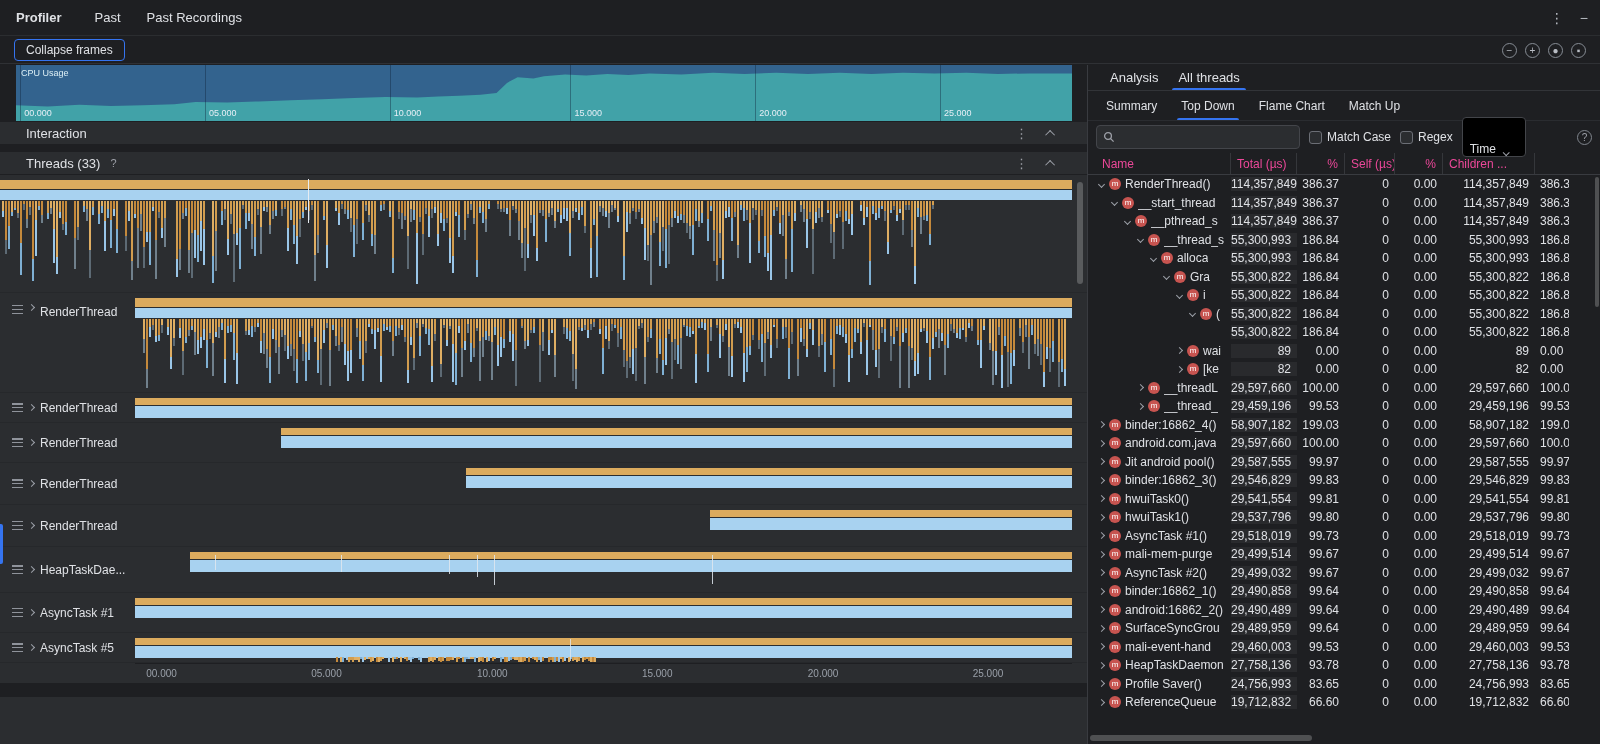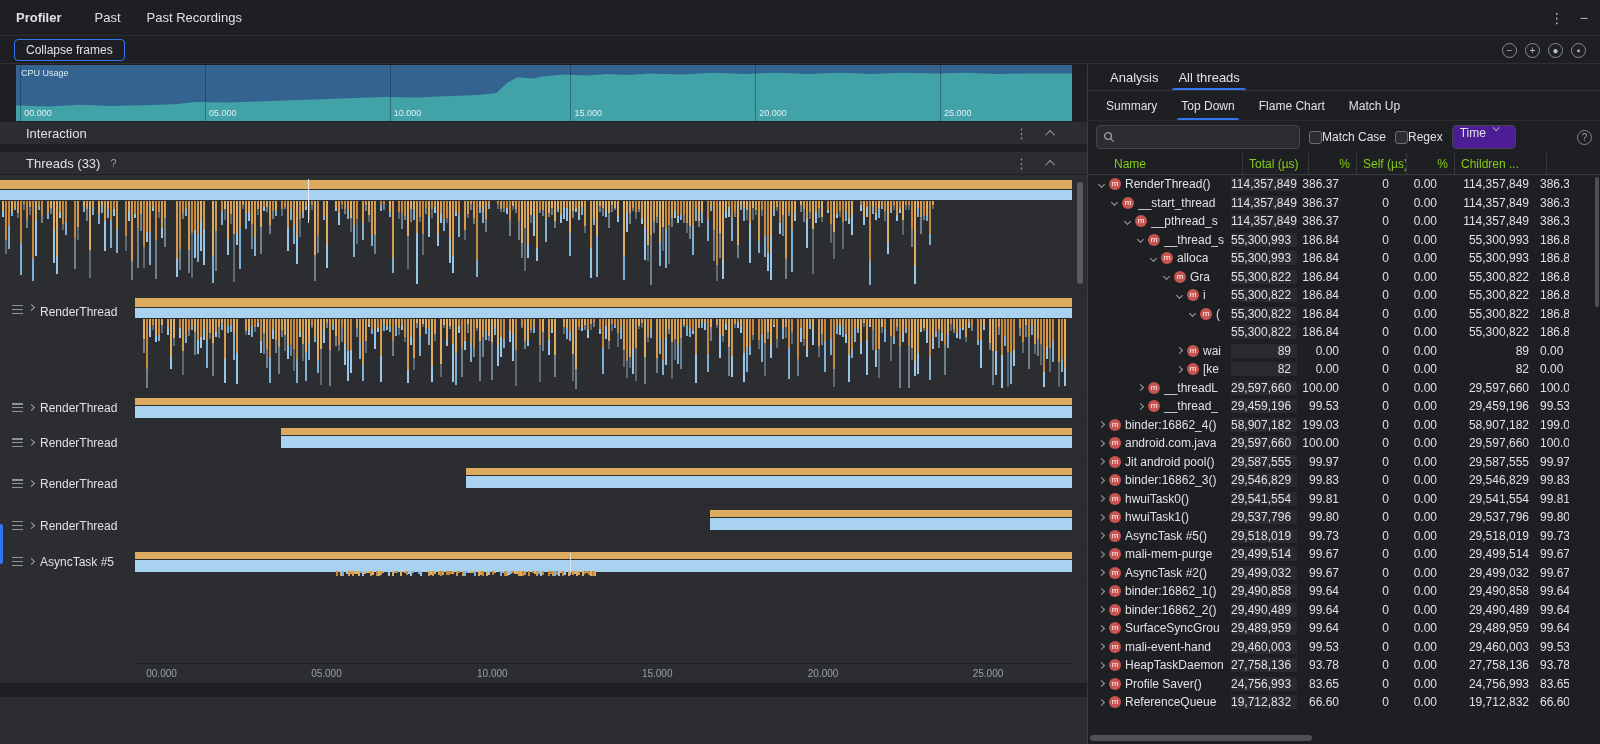--- a/index.html
+++ b/index.html
@@ -70,28 +70,28 @@
   .rtabs{height:26px;display:flex;align-items:stretch;padding-left:12px;border-bottom:1px solid #323438;font-size:13px}
   .rtab{display:flex;align-items:center;padding:0 10px;position:relative;color:#dfe1e5}
   .rtab.active:after{content:"";position:absolute;left:4px;right:4px;bottom:0;height:2px;background:#3574f0;border-radius:2px 2px 0 0}
   .subtabs{height:30px;display:flex;align-items:stretch;padding-left:6px;font-size:12px;border-bottom:1px solid #2a2c30}
   .subtab{display:flex;align-items:center;padding:0 12px;position:relative;color:#dfe1e5}
   .subtab.active:after{content:"";position:absolute;left:8px;right:8px;bottom:0;height:2px;background:#3574f0;border-radius:2px 2px 0 0}
 
   .search-row{height:32px;display:flex;align-items:center;gap:9px;padding:0 8px;font-size:12px}
   .search-box{width:204px;height:24px;background:#2b2d30;border:1px solid #43454a;border-radius:4px;display:flex;align-items:center;padding:0 6px;gap:5px}
   .search-box input{flex:1;background:transparent;border:none;outline:none;color:#dfe1e5;font-size:12px;min-width:0;font-family:inherit}
-  .cb{display:flex;align-items:center;white-space:nowrap}
+  .cb{display:flex;align-items:center;gap:5px;white-space:nowrap}
   .cb-box{width:13px;height:13px;border:1px solid #6b6e75;border-radius:3px;background:#2b2d30;flex:none}
-  .dropdown{height:24px;min-width:64px;background:#4c1d95;border:1px solid #43454a;border-radius:4px;display:flex;align-items:flex-start;gap:7px;padding:0 7px;white-space:nowrap}
+  .dropdown{height:40px;min-width:64px;background:#000000;border:1px solid #43454a;border-radius:4px;display:flex;align-items:flex-end;gap:7px;padding:0 7px;white-space:nowrap}
   .chev-d{width:5px;height:5px;border-left:1.5px solid #9da0a8;border-top:1.5px solid #9da0a8;transform:rotate(225deg) translateY(1px);flex:none}
   .help-circle{margin-left:auto;width:15px;height:15px;border:1px solid #80858d;border-radius:50%;color:#9da0a8;font-size:10px;line-height:13px;text-align:center;flex:none}
 
   
-  .tbl-header{display:flex;height:22px;align-items:stretch;font-size:12px;color:#84cc16;border-bottom:1px solid #393b40;padding-left:20px}
+  .tbl-header{display:flex;height:22px;align-items:stretch;font-size:12px;color:#ec4899;border-bottom:1px solid #393b40;padding-left:8px}
   .tbl-header .hcell{display:flex;align-items:center;padding:0 6px;border-right:1px solid #35373b;overflow:hidden;white-space:nowrap;flex:none}
   .tbl-header .hr{justify-content:flex-end}
   .tbl-body{position:relative;height:570px;overflow:hidden}
   .tr{display:flex;height:18.5px;align-items:center;padding-left:8px;font-size:12px}
   .td{flex:none;overflow:hidden;white-space:nowrap}
   .td-name{width:135px;display:flex;align-items:center;height:100%}
   .td-num{text-align:right;padding-right:6px}
   .td-total{width:66px;background:rgba(255,255,255,.05)}
   .td-pct{width:48px}
   .td-self{width:50px}
@@ -798,20 +798,48 @@
             <div class="thread-label">
               <div class="track-icon"></div>
               <div class="chev-r"></div>
               <span>RenderThread</span>
             </div>
             <div class="track">
               <div style="position: absolute; top: 5px; left: 61.4%; right: 0px; height: 7px; background: rgb(220, 171, 94);"></div>
               <div style="position: absolute; top: 13px; left: 61.4%; right: 0px; height: 12px; background: rgb(168, 210, 240);"></div>
             </div>
           </div>
+          <div class="thread-row" style="height: 46px;">
+            <div class="thread-label">
+              <div class="track-icon"></div>
+              <div class="chev-r"></div>
+              <span>HeapTaskDae...</span>
+            </div>
+            <div class="track">
+              <div style="position: absolute; top: 5px; left: 5.9%; right: 0px; height: 7px; background: rgb(220, 171, 94);"></div>
+              <div style="position: absolute; top: 13px; left: 5.9%; right: 0px; height: 12px; background: rgb(168, 210, 240);"></div>
+              <div style="position: absolute; left: 80px; top: 8px; width: 1px; height: 15px; background: rgba(223, 231, 238, 0.85);"></div>
+              <div style="position: absolute; left: 577px; top: 8px; width: 1px; height: 29px; background: rgba(223, 231, 238, 0.85);"></div>
+              <div style="position: absolute; left: 342px; top: 8px; width: 1px; height: 22px; background: rgba(223, 231, 238, 0.85);"></div>
+              <div style="position: absolute; left: 314px; top: 8px; width: 1px; height: 19px; background: rgba(223, 231, 238, 0.85);"></div>
+              <div style="position: absolute; left: 359px; top: 8px; width: 1px; height: 30px; background: rgba(223, 231, 238, 0.85);"></div>
+              <div style="position: absolute; left: 206px; top: 8px; width: 1px; height: 17px; background: rgba(223, 231, 238, 0.85);"></div>
+            </div>
+          </div>
+          <div class="thread-row" style="height: 40px;">
+            <div class="thread-label">
+              <div class="track-icon"></div>
+              <div class="chev-r"></div>
+              <span>AsyncTask #1</span>
+            </div>
+            <div class="track">
+              <div style="position: absolute; top: 5px; left: 0%; right: 0px; height: 7px; background: rgb(220, 171, 94);"></div>
+              <div style="position: absolute; top: 13px; left: 0%; right: 0px; height: 12px; background: rgb(168, 210, 240);"></div>
+            </div>
+          </div>
           <div class="thread-row" style="height: 30px;">
             <div class="thread-label">
               <div class="track-icon"></div>
               <div class="chev-r"></div>
               <span>AsyncTask #5</span>
             </div>
             <div class="track">
               <div style="position: absolute; top: 5px; left: 0%; right: 0px; height: 7px; background: rgb(220, 171, 94);"></div>
               <div style="position: absolute; top: 13px; left: 0%; right: 0px; height: 12px; background: rgb(168, 210, 240);"></div>
               <div style="position: absolute; left: 201px; top: 24px; width: 1.5px; height: 5px; background: rgb(196, 137, 60);"></div>
@@ -1278,21 +1306,21 @@
             <div class="td td-num td-children">29,537,796</div>
             <div class="td td-cpct">99.80</div>
           </div>
           <div class="tr">
             <div class="td td-name">
               <span style="width: 0px; flex: 0 0 auto;"></span>
               <div class="arr">
                 <i class="rt"></i>
               </div>
               <div class="m-icon">m</div>
-              <span class="nm">AsyncTask #5()</span>
+              <span class="nm">AsyncTask #1()</span>
             </div>
             <div class="td td-num td-total">29,518,019</div>
             <div class="td td-num td-pct">99.73</div>
             <div class="td td-num td-self">0</div>
             <div class="td td-num td-selfpct">0.00</div>
             <div class="td td-num td-children">29,518,019</div>
             <div class="td td-cpct">99.73</div>
           </div>
           <div class="tr">
             <div class="td td-name">
@@ -1342,21 +1370,21 @@
             <div class="td td-num td-children">29,490,858</div>
             <div class="td td-cpct">99.64</div>
           </div>
           <div class="tr">
             <div class="td td-name">
               <span style="width: 0px; flex: 0 0 auto;"></span>
               <div class="arr">
                 <i class="rt"></i>
               </div>
               <div class="m-icon">m</div>
-              <span class="nm">binder:16862_2()</span>
+              <span class="nm">android:16862_2()</span>
             </div>
             <div class="td td-num td-total">29,490,489</div>
             <div class="td td-num td-pct">99.64</div>
             <div class="td td-num td-self">0</div>
             <div class="td td-num td-selfpct">0.00</div>
             <div class="td td-num td-children">29,490,489</div>
             <div class="td td-cpct">99.64</div>
           </div>
           <div class="tr">
             <div class="td td-name">

